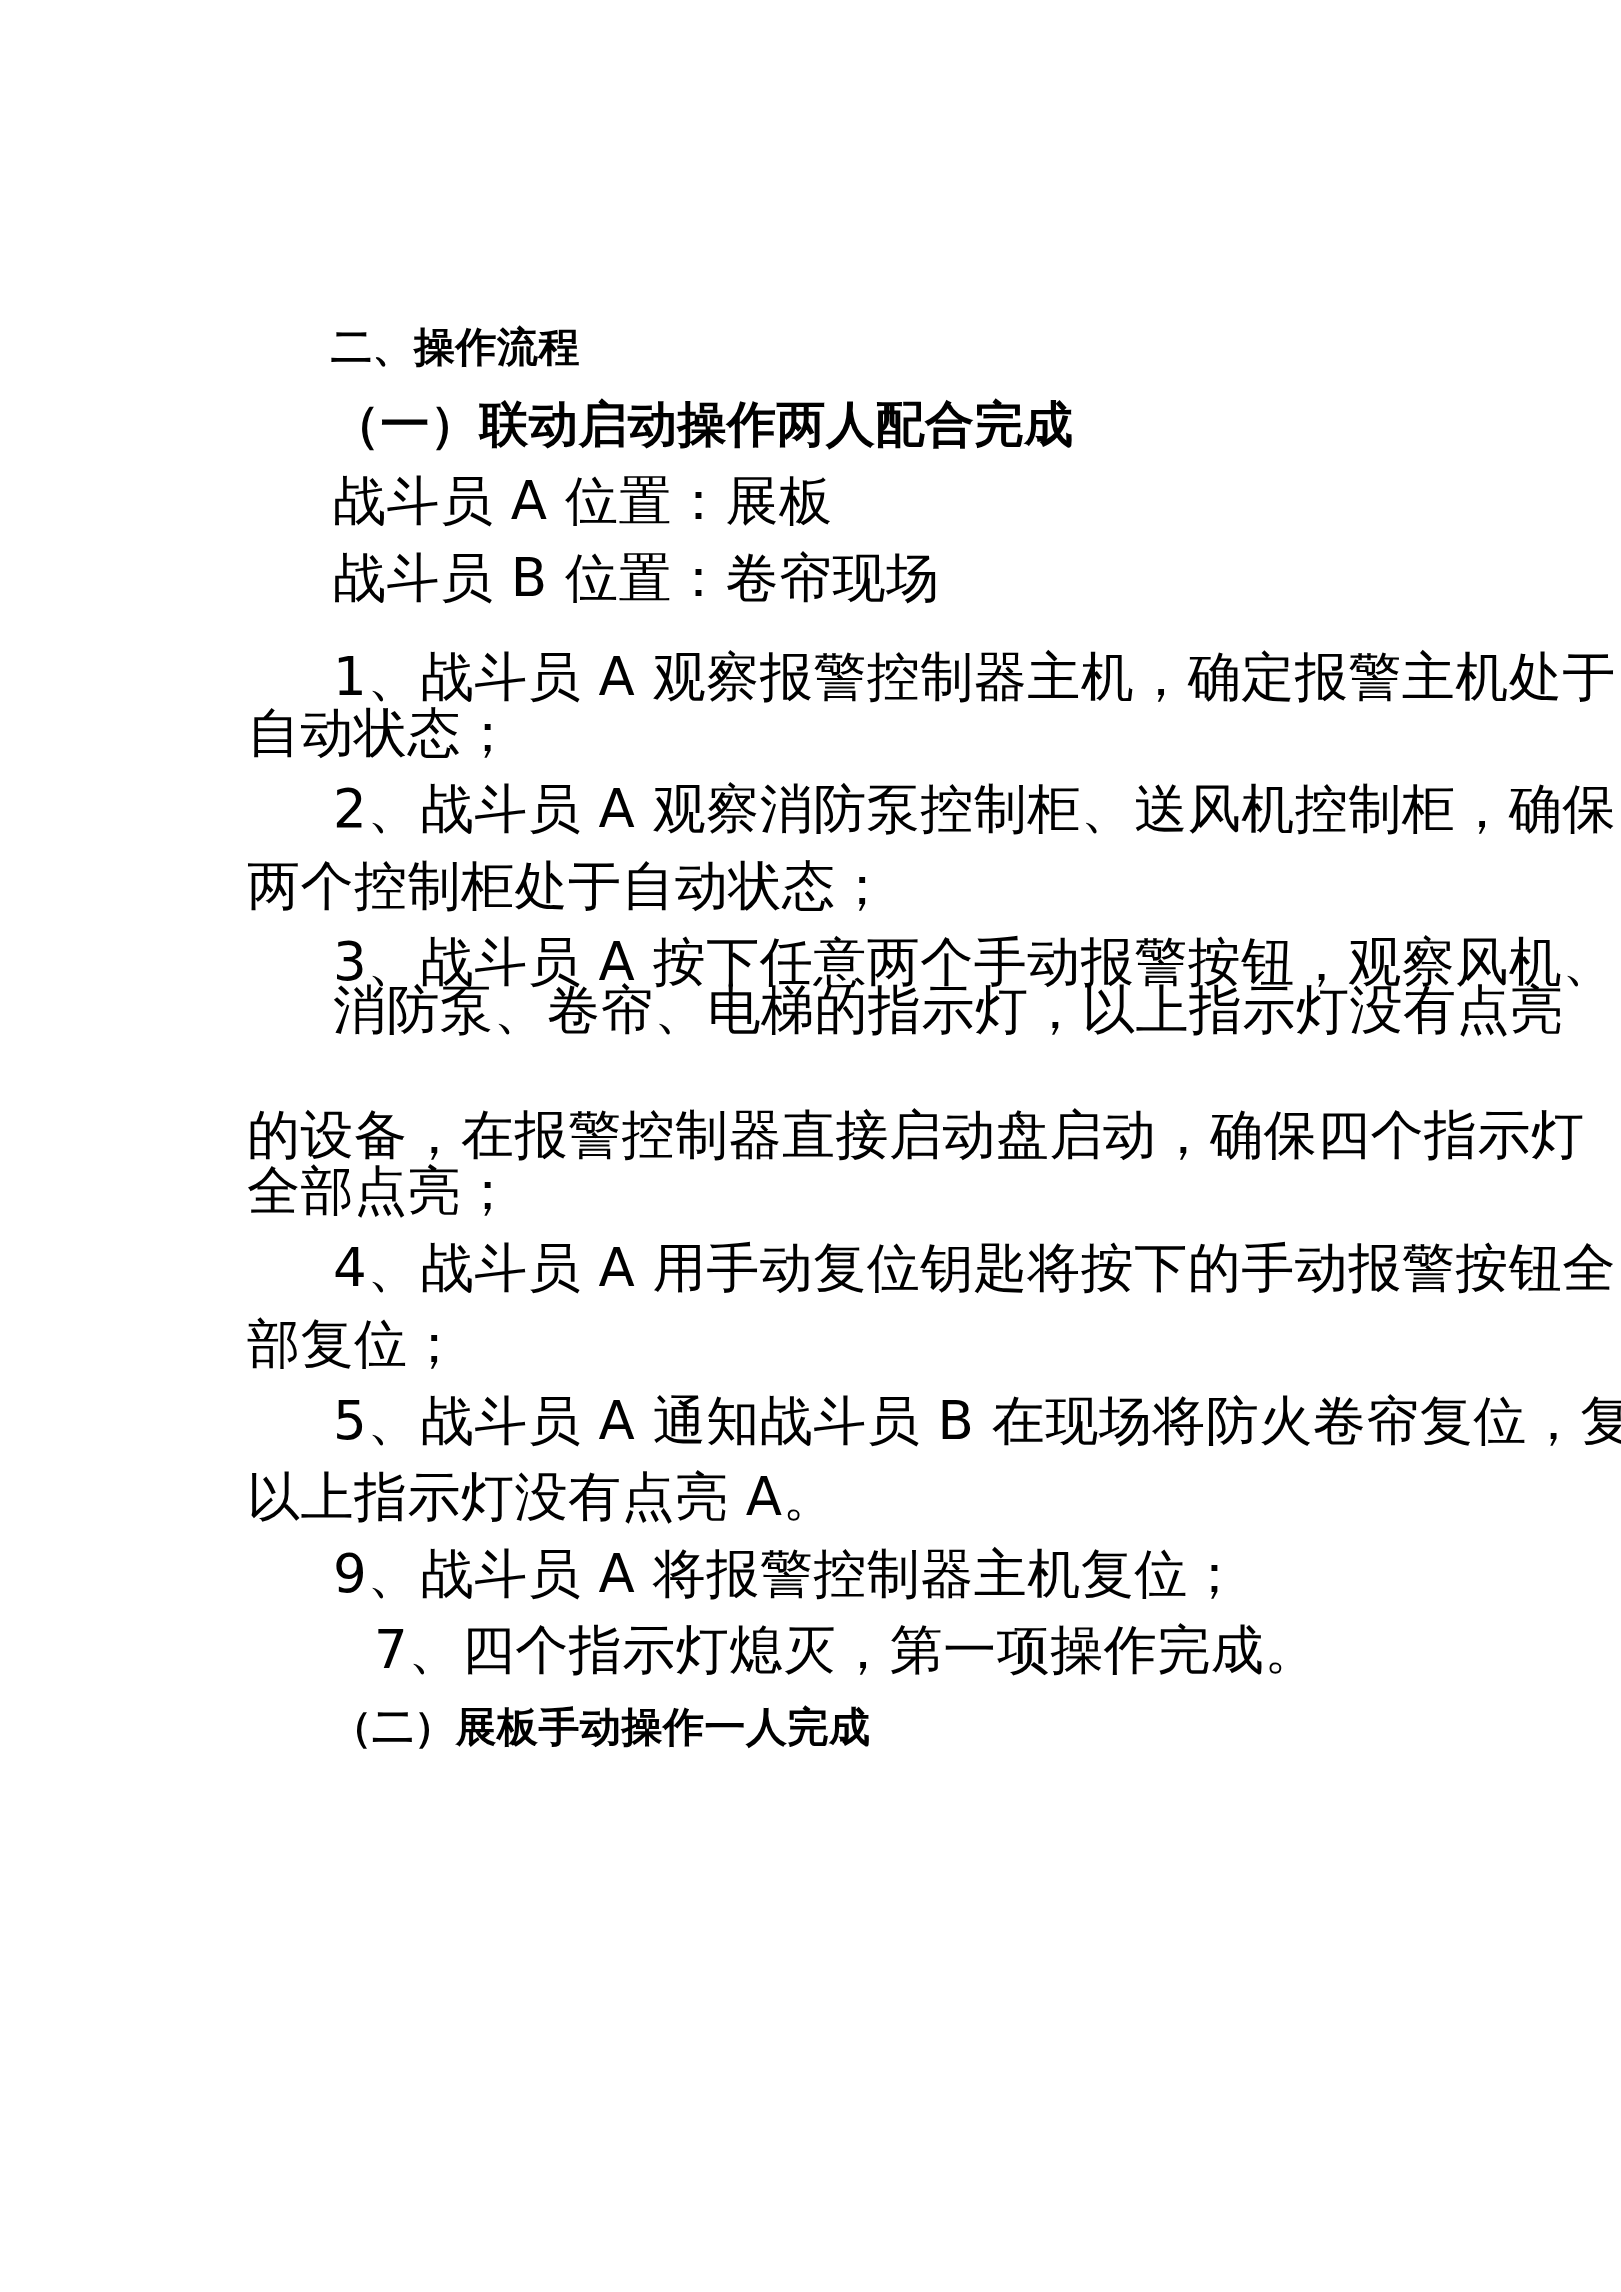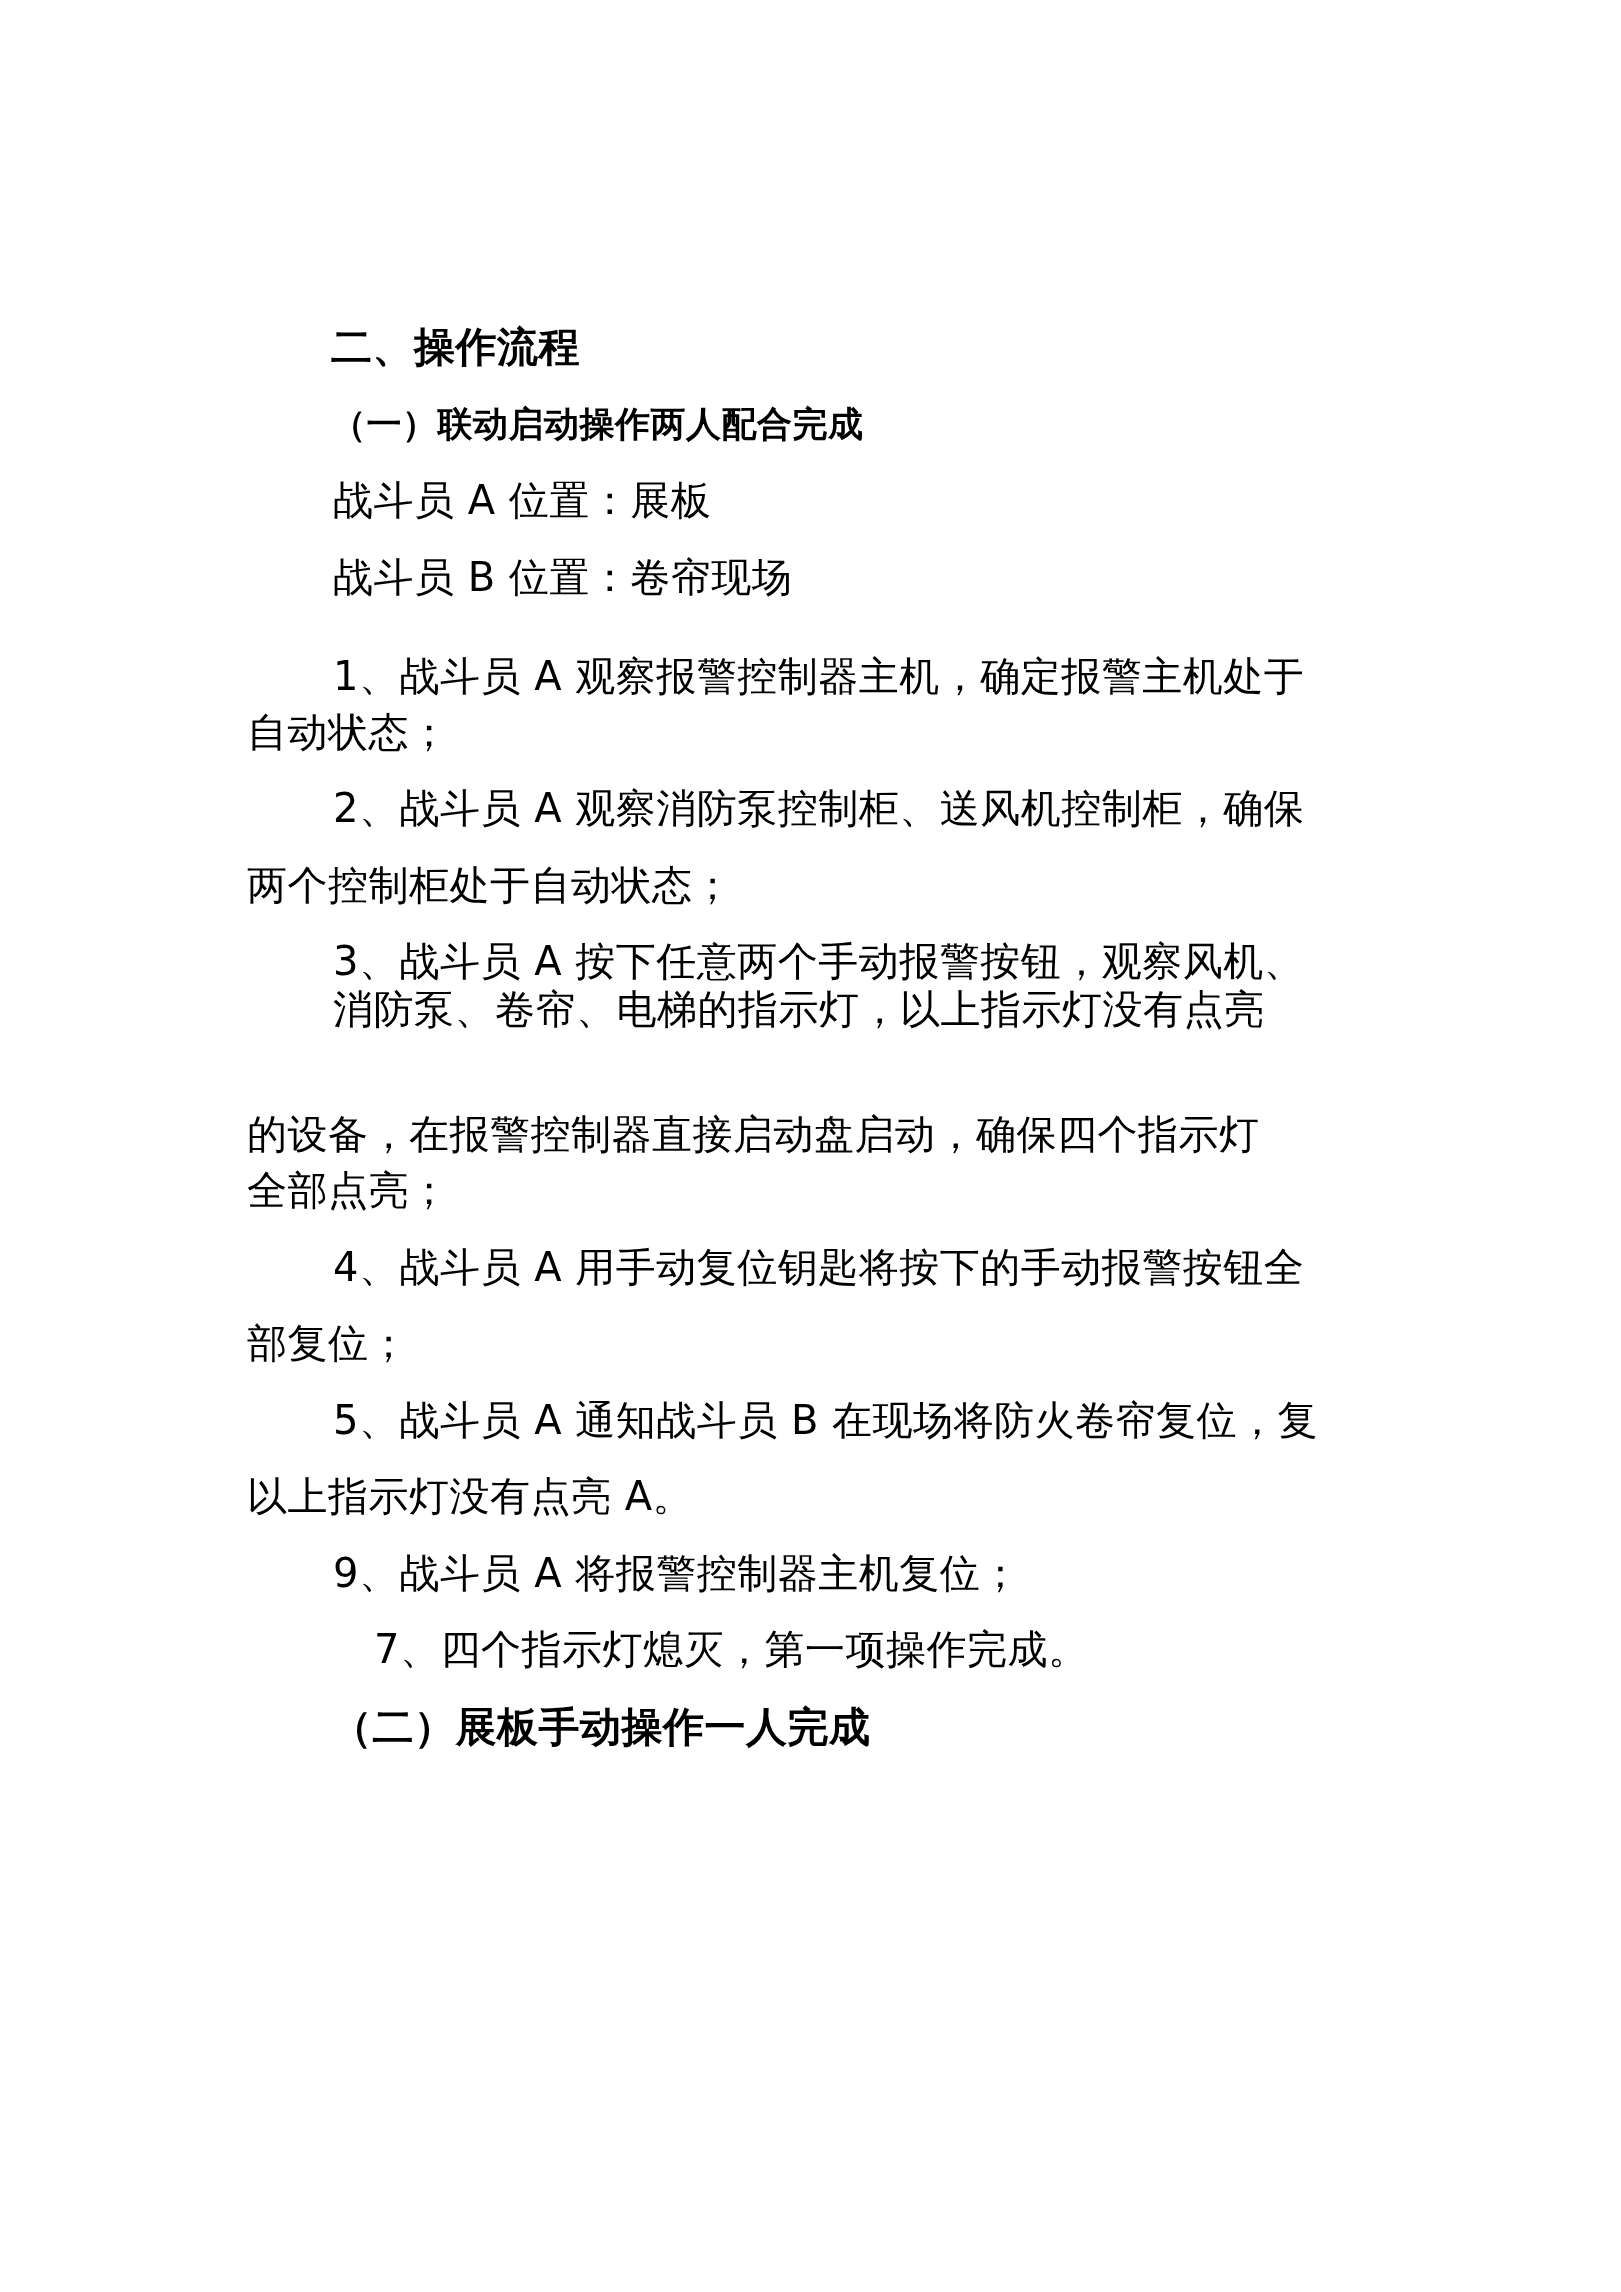--- a/index.html
+++ b/index.html
@@ -2,35 +2,35 @@
 <html><head>
 <meta charset="utf-8">
 <style>
   html, body { margin: 0; padding: 0; background: #ffffff; }
   body { width: 1621px; height: 2293px; position: relative; overflow: hidden; }
   .page { position: absolute; left: 0; top: 0; width: 1621px; height: 1650px; background: #ffffff; }
   .line {
     position: absolute;
     white-space: nowrap;
     font-family: "DejaVu Sans", "Liberation Sans", sans-serif;
-    font-size: 40px;
+    font-size: 53px;
     line-height: 49px;
     color: #000000;
     letter-spacing: 0.5px;
   }
   .bold { font-weight: bold; }
 </style>
 </head>
 <body>
 
 <div class="page">
 
   <div class="line bold" style="left:331px; top:323px; font-size:41px;">二、操作流程</div>
 
-  <div class="line bold" style="left:331px; top:400px; font-size:35px;">（一）联动启动操作两人配合完成</div>
+  <div class="line bold" style="left:331px; top:400px; font-size:49px;">（一）联动启动操作两人配合完成</div>
 
   <div class="line" style="left:333px; top:476px;">战斗员 A 位置：展板</div>
   <div class="line" style="left:333px; top:553px;">战斗员 B 位置：卷帘现场</div>
 
   <div class="line" style="left:333px; top:652px;">1、战斗员 A 观察报警控制器主机，确定报警主机处于</div>
   <div class="line" style="left:247px; top:708px;">自动状态；</div>
 
   <div class="line" style="left:333px; top:784px;">2、战斗员 A 观察消防泵控制柜、送风机控制柜，确保</div>
   <div class="line" style="left:247px; top:861px;">两个控制柜处于自动状态；</div>
 

